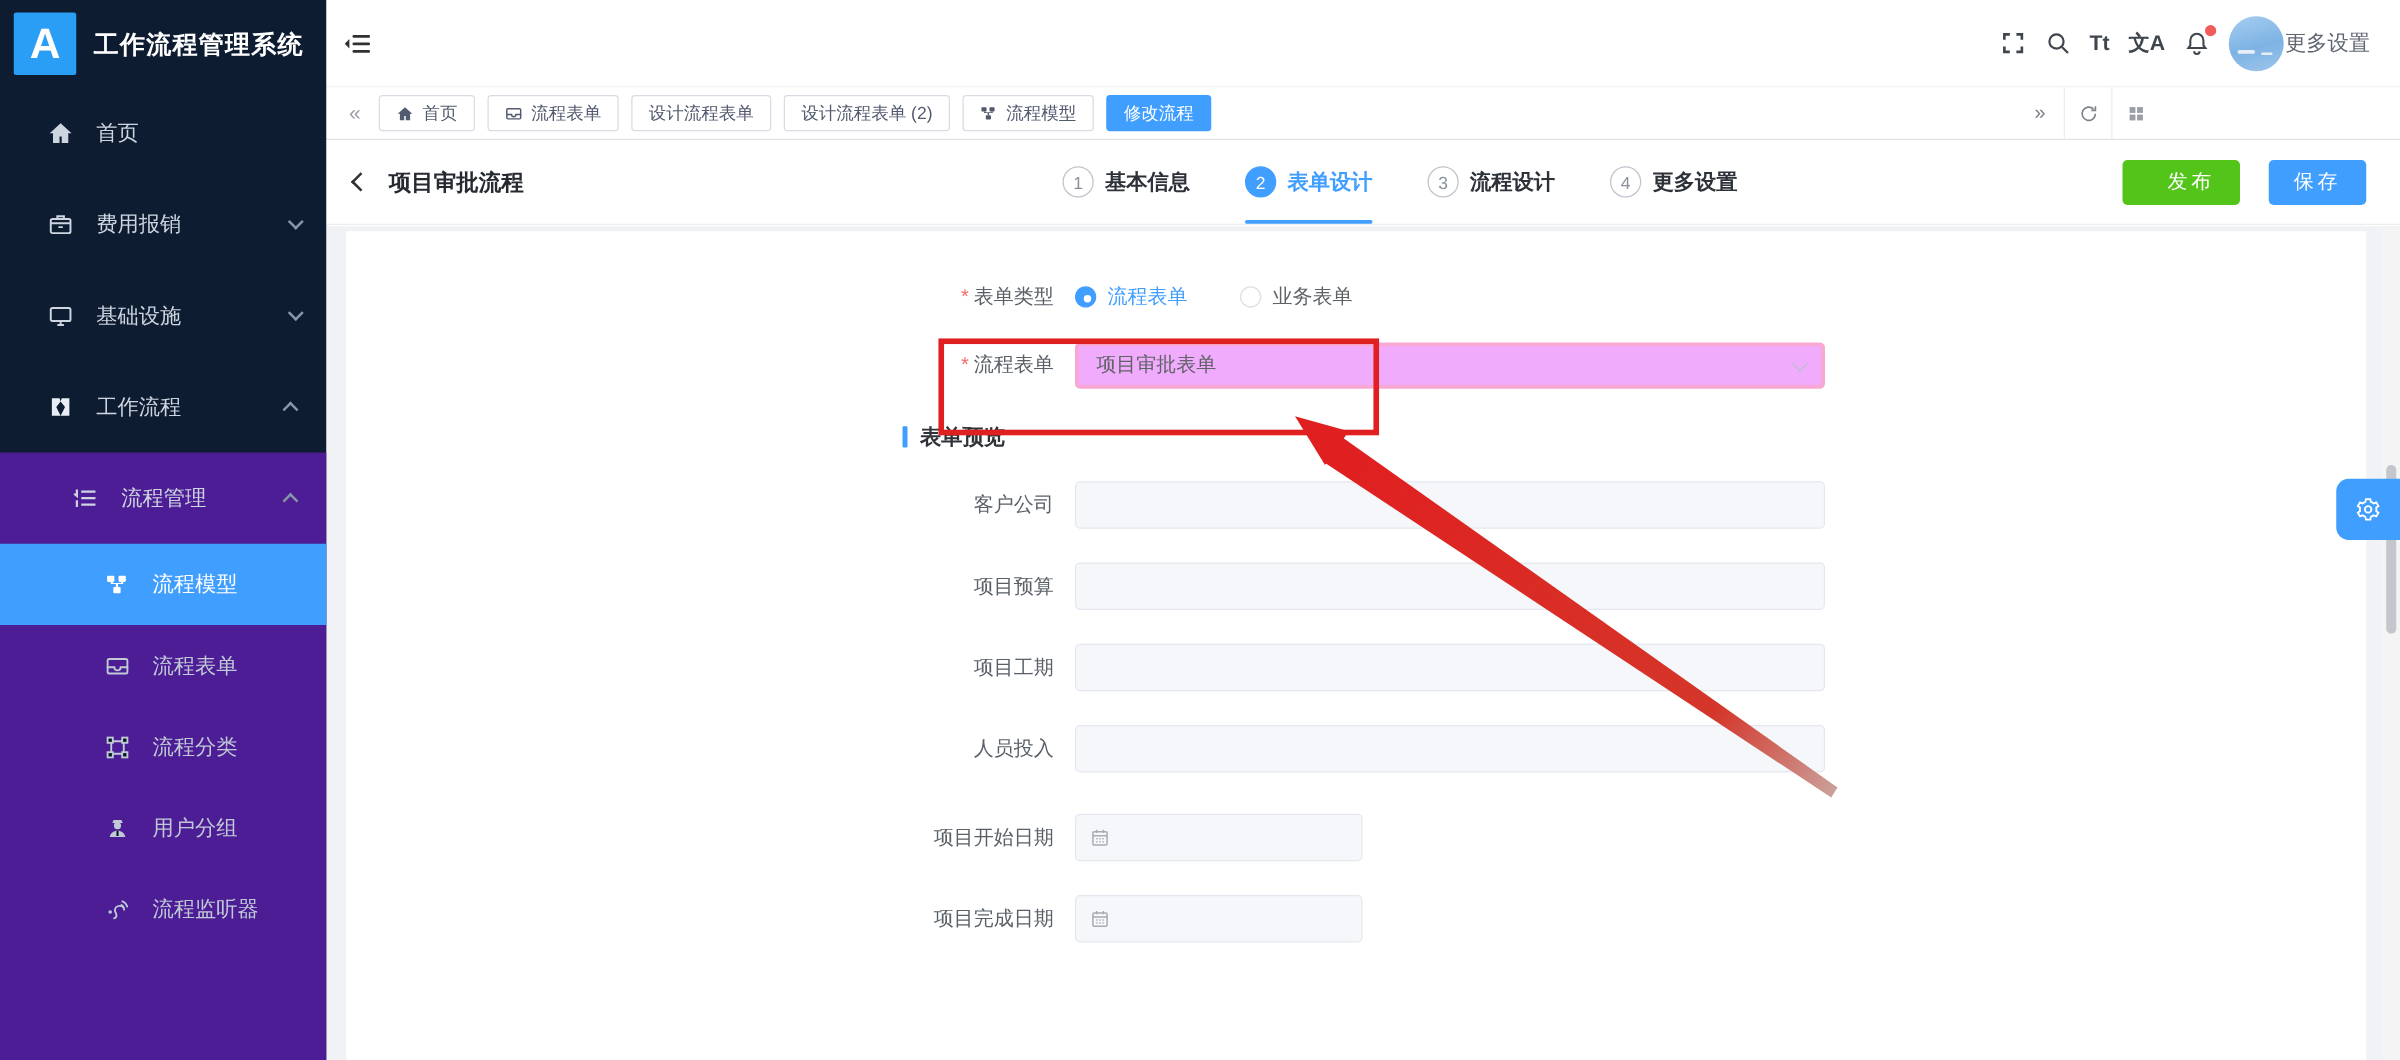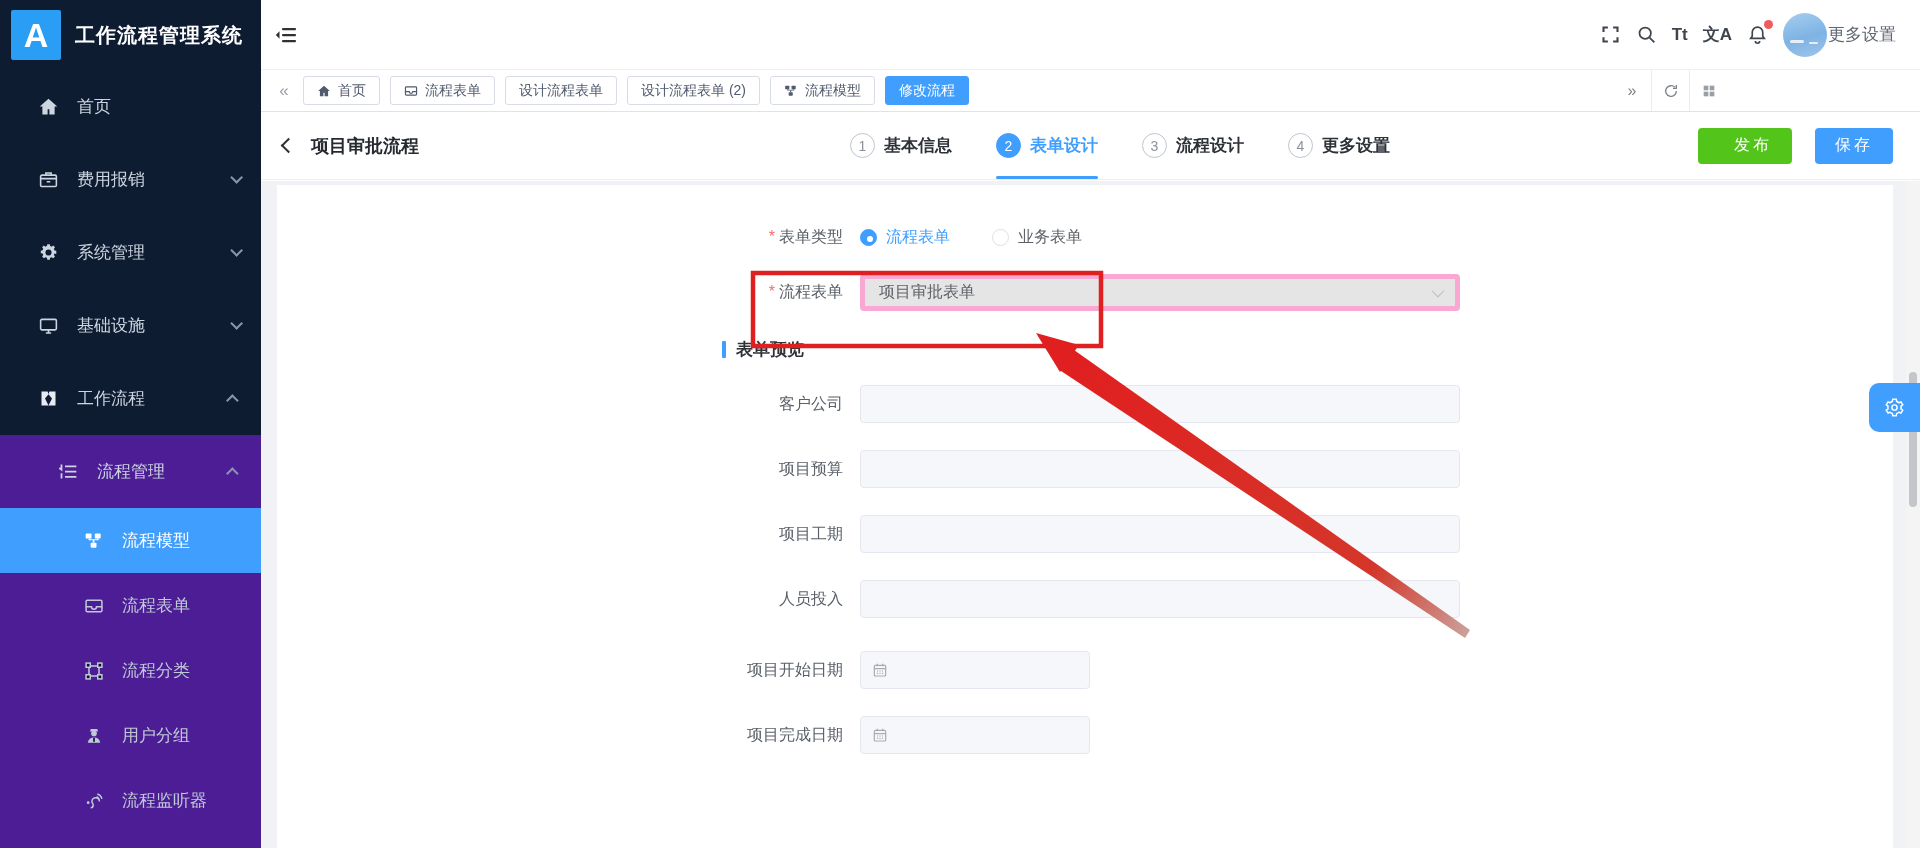--- a/index.html
+++ b/index.html
@@ -74,21 +74,21 @@
   .frow { display:flex; align-items:center; margin-bottom:27px; }
   .flab { width:566px; text-align:right; font-size:16px; color:#5a6068; flex:0 0 auto; white-space:nowrap; }
   .req { color:#f56c6c; margin-right:4px; }
   .fctl { margin-left:17px; display:flex; align-items:center; }
   .radio { display:flex; align-items:center; gap:9px; font-size:16px; color:#5f6368; cursor:pointer; }
   .radio + .radio { margin-left:42px; }
   .rdot { width:17px; height:17px; border-radius:50%; border:1px solid #dcdfe6; background:#fff; position:relative; flex:0 0 auto; }
   .radio.sel .rdot { background:#409eff; border-color:#409eff; }
   .radio.sel .rdot::after { content:''; position:absolute; left:5.5px; top:5.5px; width:6px; height:6px; border-radius:50%; background:#fff; }
   .radio.sel span { color:#409eff; }
-  .sel-box { width:600px; height:37px; border:5px solid #f9a8d4; border-radius:4px; background:#e5e5e5; display:flex; align-items:center; padding:0 14px; font-size:16px; color:#5f6368; cursor:pointer; }
+  .sel-box { width:600px; height:37px; border:3px solid #f9a8d4; border-radius:4px; background:#f0abfc; display:flex; align-items:center; padding:0 14px; font-size:16px; color:#5f6368; cursor:pointer; }
   .sel-chev { margin-left:auto; width:9px; height:9px; border-right:1.6px solid #b6bcc4; border-bottom:1.6px solid #b6bcc4; transform:rotate(45deg) translateY(-2px); }
   .section-hd { display:flex; align-items:center; gap:10px; margin:10px 0 24px 445px; }
   .section-bar { width:4px; height:17px; background:#409eff; border-radius:1px; }
   .section-title { font-size:17px; font-weight:bold; color:#2f3338; }
   .pinput { width:600px; height:38px; background:#f5f7fa; border:1px solid #e4e7ed; border-radius:4px; display:flex; align-items:center; padding:0 11px; }
   .pinput.date { width:230px; color:#a8abb2; }
   .pinput.date svg { width:16px; height:16px; }
   .frow.gap-top { margin-top:33px; }
 
   
@@ -122,30 +122,20 @@
       <span class="micon">
         <svg viewBox="0 0 24 24" fill="none" stroke="#cdd5e0" stroke-width="1.8">
             <rect x="3" y="7" width="18" height="13" rx="1.5"></rect>
             <path d="M3 11h18M9 7V4.5h6V7M10 14.5h4"></path>
           </svg>
       </span>
       <span>费用报销</span>
       <i class="chev down"></i>
     </div>
 
-    <div class="menu-item">
-      <span class="micon">
-        <svg viewBox="0 0 24 24" fill="#cdd5e0">
-            <path d="M12 8.5A3.5 3.5 0 1 0 12 15.5 3.5 3.5 0 0 0 12 8.5zm8.9 5.1-2.1-.4a7 7 0 0 1-.7 1.7l1.3 1.8-2 2-1.8-1.3a7 7 0 0 1-1.7.7l-.4 2.1h-2.9l-.4-2.1a7 7 0 0 1-1.7-.7l-1.8 1.3-2-2 1.3-1.8a7 7 0 0 1-.7-1.7l-2.1-.4v-2.9l2.1-.4a7 7 0 0 1 .7-1.7L4.7 6.1l2-2 1.8 1.3a7 7 0 0 1 1.7-.7l.4-2.1h2.9l.4 2.1a7 7 0 0 1 1.7.7l1.8-1.3 2 2-1.3 1.8a7 7 0 0 1 .7 1.7l2.1.4z"></path>
-            <circle cx="12" cy="12" r="2.2" fill="#0e1c32"></circle>
-          </svg>
-      </span>
-      <span>系统管理</span>
-      <i class="chev down"></i>
-    </div>
 
     <div class="menu-item">
       <span class="micon">
         <svg viewBox="0 0 24 24" fill="none" stroke="#cdd5e0" stroke-width="1.8">
             <rect x="3" y="5" width="18" height="12" rx="1.5"></rect>
             <path d="M9 20.5h6M12 17v3.5"></path>
           </svg>
       </span>
       <span>基础设施</span>
       <i class="chev down"></i>

